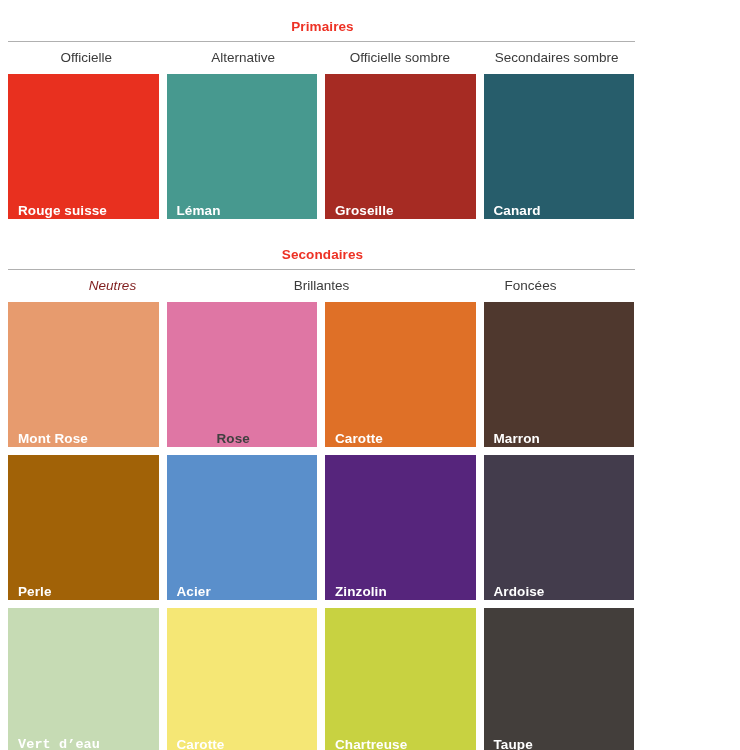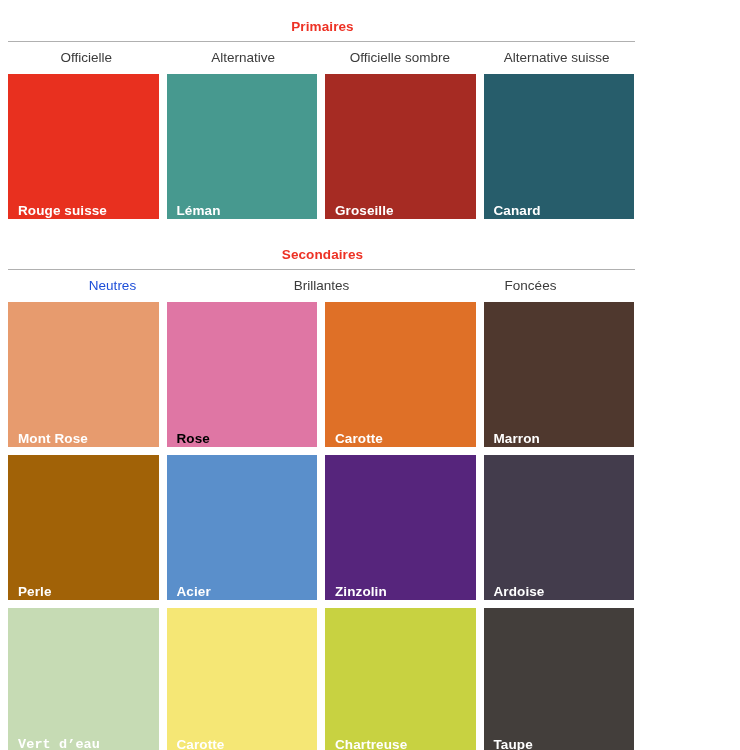--- a/index.html
+++ b/index.html
@@ -96,21 +96,21 @@
 
 <div class="palette">
 
   <div class="section section-primaires">
     <div class="section-title" style="color: rgb(237, 49, 36);">Primaires</div>
     <div class="section-rule" style="background: rgb(176, 176, 176);"></div>
     <div class="col-headers">
       <div class="col-header" style="color: rgb(59, 59, 59);">Officielle</div>
       <div class="col-header" style="color: rgb(59, 59, 59);">Alternative</div>
       <div class="col-header" style="color: rgb(59, 59, 59);">Officielle sombre</div>
-      <div class="col-header" style="color: rgb(59, 59, 59);">Alternative suisse</div>
+      <div class="col-header" style="color: rgb(59, 59, 59);">Secondaires sombre</div>
     </div>
     <div class="swatch-grid">
       <div class="swatch-row">
         <div class="swatch" style="background-color: rgb(232, 48, 31);">
           <span class="swatch-label" style="color: rgb(255, 255, 255);">Rouge suisse</span>
         </div>
         <div class="swatch" style="background-color: rgb(71, 153, 143);">
           <span class="swatch-label" style="color: rgb(255, 255, 255);">Léman</span>
         </div>
         <div class="swatch" style="background-color: rgb(166, 43, 35);">
@@ -120,32 +120,32 @@
           <span class="swatch-label" style="color: rgb(255, 255, 255);">Canard</span>
         </div>
       </div>
     </div>
   </div>
 
   <div class="section section-secondaires">
     <div class="section-title" style="color: rgb(237, 49, 36);">Secondaires</div>
     <div class="section-rule" style="background: rgb(176, 176, 176);"></div>
     <div class="col-headers">
-      <div class="col-header" style="color: #1d4ed8;">Neutres</div>
+      <div class="col-header" style="color: #7f1d1d; font-style: italic;">Neutres</div>
       <div class="col-header" style="color: rgb(59, 59, 59);">Brillantes</div>
       <div class="col-header" style="color: rgb(59, 59, 59);">Foncées</div>
     </div>
     <div class="swatch-grid">
 
       <div class="swatch-row">
         <div class="swatch" style="background-color: rgb(231, 155, 110);">
           <span class="swatch-label" style="color: rgb(255, 255, 255);">Mont Rose</span>
         </div>
         <div class="swatch" style="background-color: rgb(223, 118, 164);">
-          <span class="swatch-label" style="color: #000000;">Rose</span>
+          <span class="swatch-label" style="color: #404040; margin-left: 40px;">Rose</span>
         </div>
         <div class="swatch" style="background-color: rgb(223, 112, 39);">
           <span class="swatch-label" style="color: rgb(255, 255, 255);">Carotte</span>
         </div>
         <div class="swatch" style="background-color: rgb(79, 56, 46);">
           <span class="swatch-label" style="color: rgb(255, 255, 255);">Marron</span>
         </div>
       </div>
 
       <div class="swatch-row">

